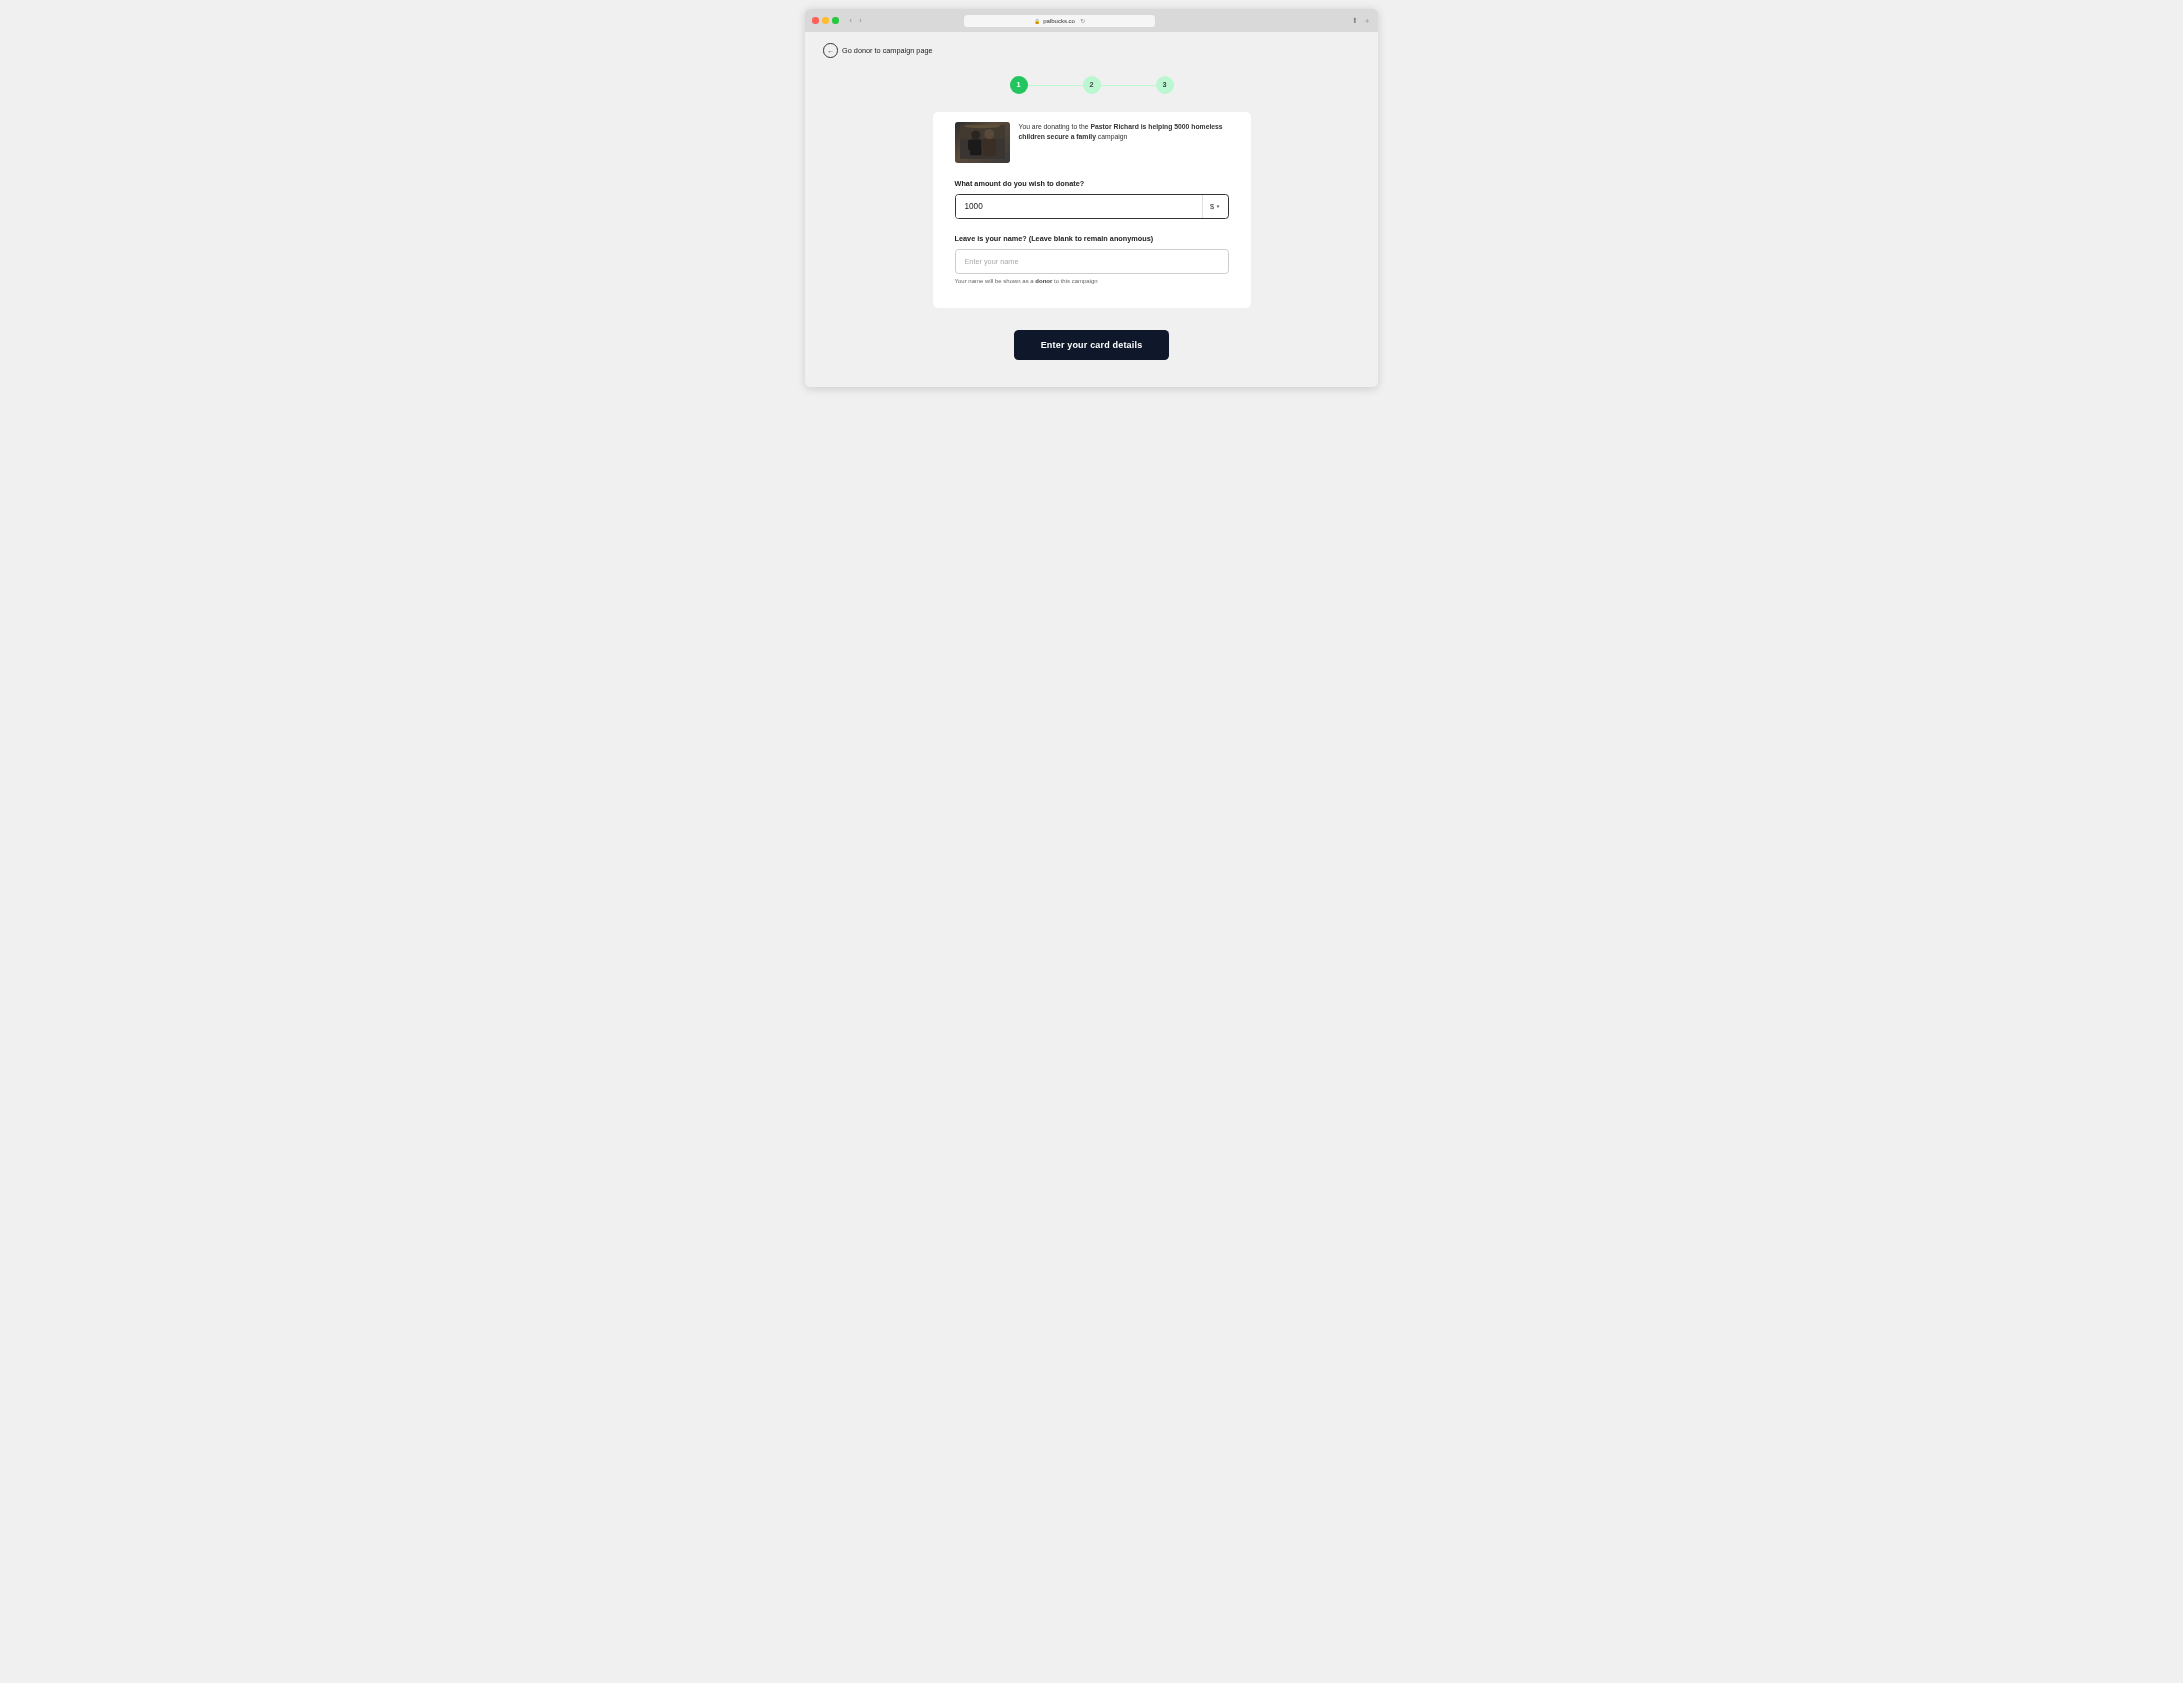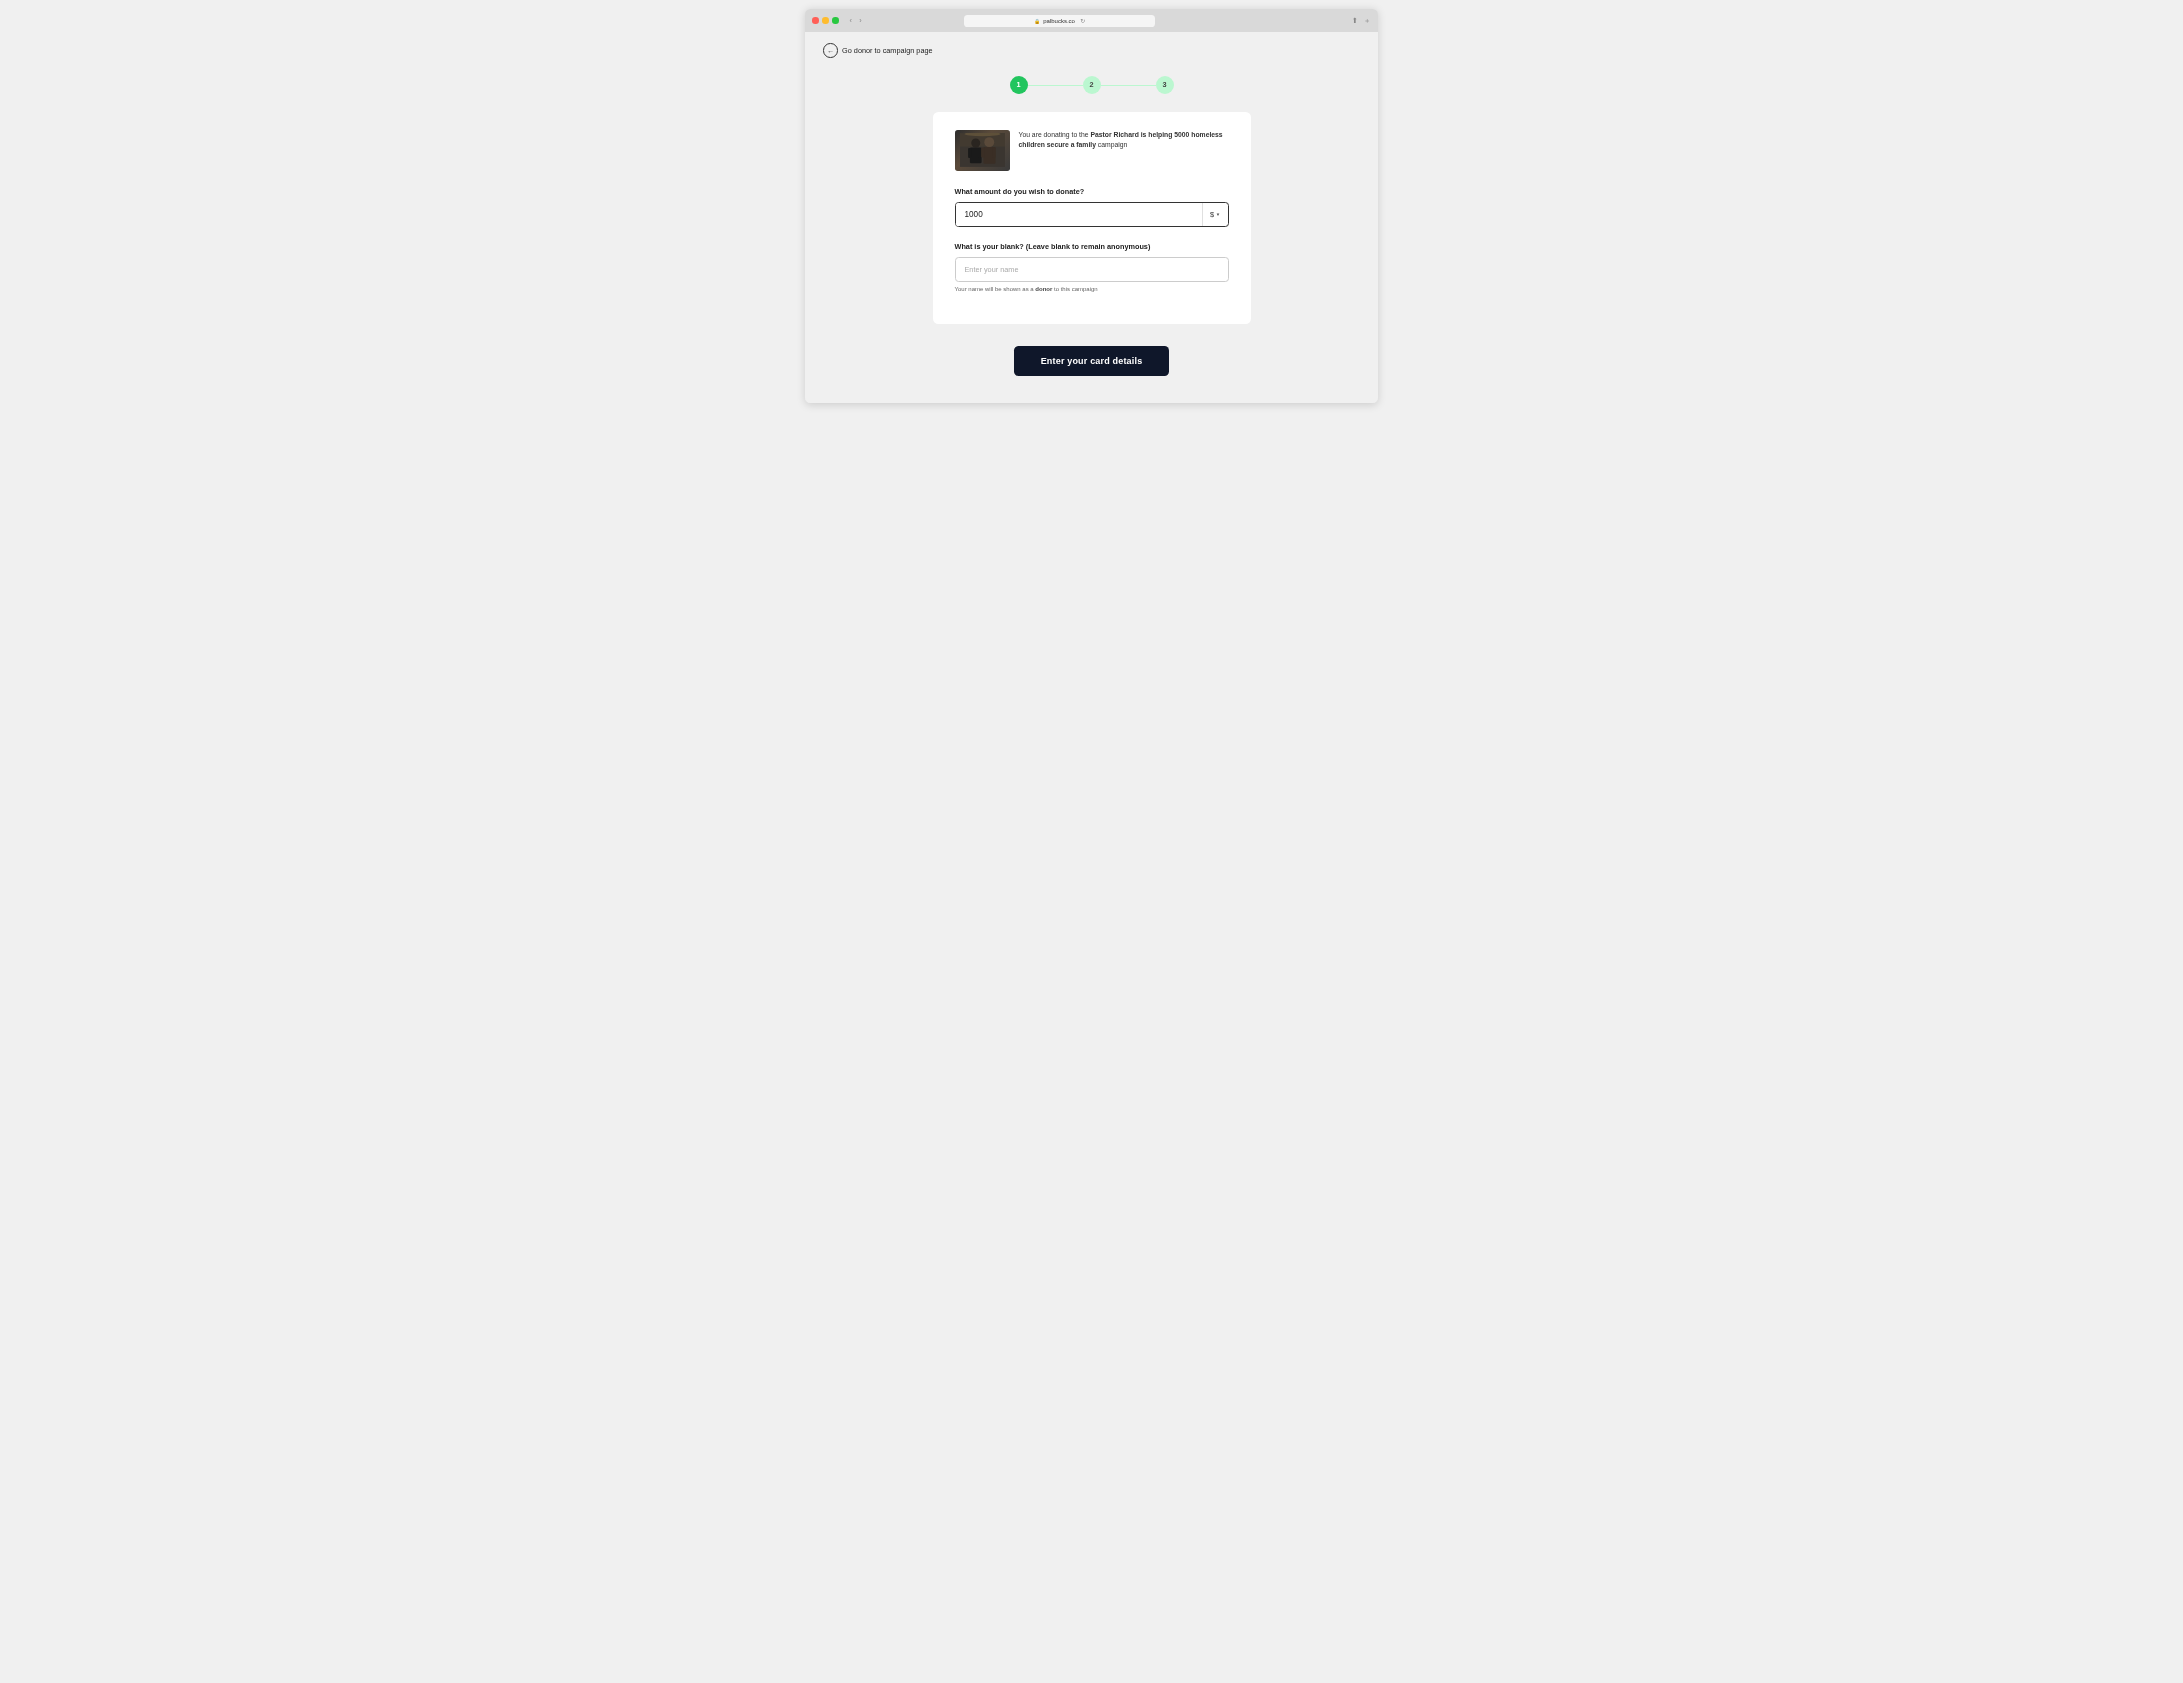--- a/index.html
+++ b/index.html
@@ -158,21 +158,21 @@
     .step-line {
       width: 55px;
       height: 0.9px;
       background: #bbf7d0;
     }
 
     
     .main-card {
       background: white;
       border-radius: 5.5px;
-      padding: 18px 22px;
+      padding: 10px 22px;
       max-width: 318px;
       margin: 0 auto;
     }
 
     
     .campaign-info {
       display: flex;
       align-items: flex-start;
       gap: 9px;
       margin-bottom: 16.4px;
@@ -383,21 +383,21 @@
         <div class="amount-input-wrapper">
           <input type="text" class="amount-input" value="1000" style="">
           <div class="currency-selector">
             <span>$</span>
             <span class="dropdown-arrow">▼</span>
           </div>
         </div>
       </div>
 
       <div class="form-section">
-        <label class="form-label">What is your blank? (Leave blank to remain anonymous)</label>
+        <label class="form-label">Leave is your name? (Leave blank to remain anonymous)</label>
         <input type="text" class="name-input" placeholder="Enter your name" style="">
         <p class="form-hint">
           <span>Your name will be shown as a </span><strong>donor</strong><span> to this campaign</span>
         </p>
       </div>
 
     </div>
 
     <div class="submit-section">
       <button class="submit-button">Enter your card details</button>

